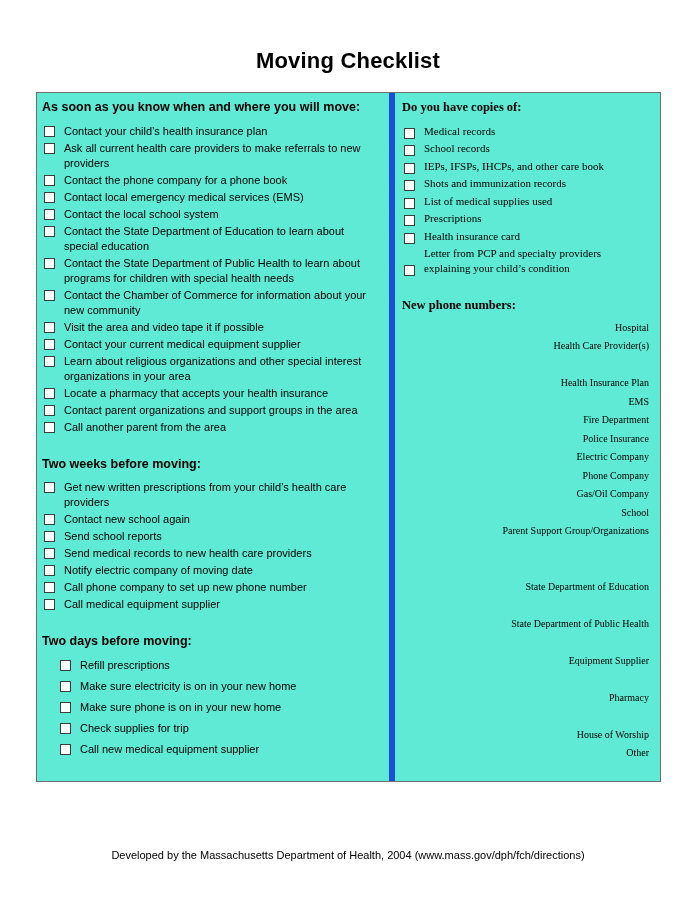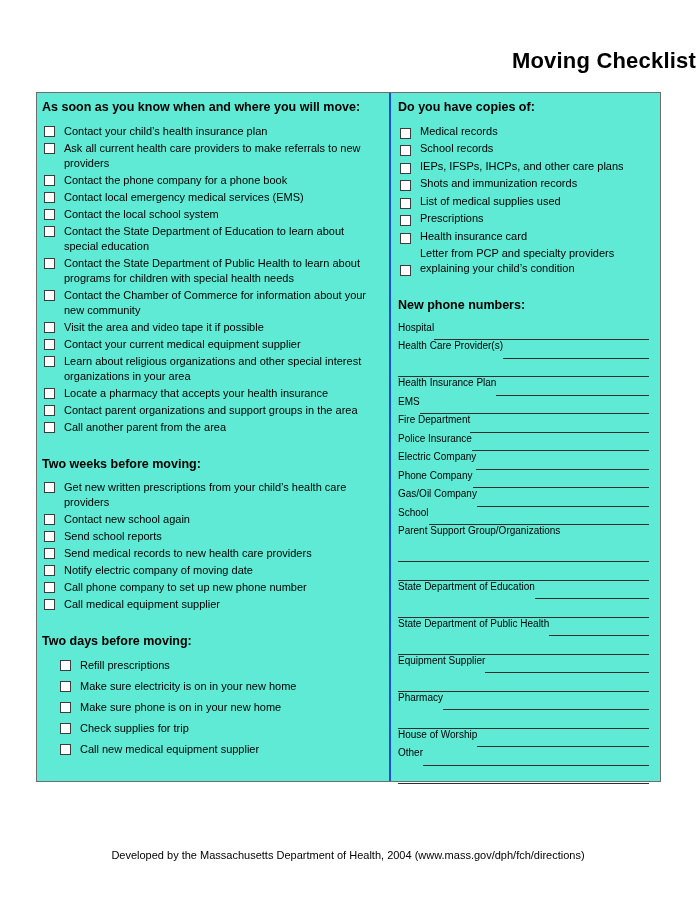--- a/index.html
+++ b/index.html
@@ -2,43 +2,43 @@
 <html><head>
 <meta charset="utf-8">
 <style>
   * { margin:0; padding:0; box-sizing:border-box; }
   html,body { background:#ffffff; }
   .page {
     width:696px; height:900px; background:#ffffff; color:#000;
     font-family:"Liberation Sans", sans-serif; position:relative; overflow:hidden;
   }
   .title {
-    text-align:right; font-size:22px; font-weight:bold;
+    text-align:center; font-size:22px; font-weight:bold;
     padding-top:48px; line-height:26px; letter-spacing:0.2px;
   }
   .box {
     margin:18px 35px 0 36px; height:690px;
     border:1px solid #6e6e6e; display:flex; background:#5eead4;
   }
   .col { height:100%; }
   .col-left  { width:352px; padding:7px 10px 0 5px; }
-  .col-right { flex:1; border-left:2px solid #1d4ed8; padding:7px 11px 0 7px; }
+  .col-right { flex:1; border-left:6px solid #1d4ed8; padding:7px 11px 0 7px;font-family:Liberation Serif, serif; }
   .sec-heading {
     font-size:12.5px; font-weight:bold; line-height:15.5px; margin:0 0 8px 0;
   }
   .sec-heading.gap-above { margin-top:22px; }
   .check-item { display:flex; margin:0 0 2px 2px; }
   .col-right .check-item { margin-bottom:2.5px;align-items:flex-end; }
   .list-wide .check-item { margin-bottom:6px;padding-left:16px; }
   .checkbox {
     width:11px; height:11px; border:1.3px solid #3d3d3d; background:#fff;
     flex-shrink:0; margin:2px 9px 0 0; display:inline-block;
   }
   .check-label { font-size:11px; line-height:15px; }
-  .phone-row { display:flex; align-items:flex-start; height:18.5px; }
+  .phone-row { display:flex; align-items:flex-end; height:18.5px;flex-direction:column; }
   .phone-label { font-size:10px; line-height:12px; white-space:nowrap; }
   .phone-line { flex:1; border-bottom:1.2px solid #2e2e2e; height:100%; }
   .footer { text-align:center; font-size:11px; line-height:14px; margin-top:66px; color:#000; }
 </style>
 </head>
 <body>
 
 <div class="page">
 
   <h1 class="title">Moving Checklist</h1>
@@ -194,21 +194,21 @@
     <span class="check-label">Medical records</span>
   </div>
 
   <div class="check-item">
     <span class="checkbox"></span>
     <span class="check-label">School records</span>
   </div>
 
   <div class="check-item">
     <span class="checkbox"></span>
-    <span class="check-label">IEPs, IFSPs, IHCPs, and other care plans</span>
+    <span class="check-label">IEPs, IFSPs, IHCPs, and other care book</span>
   </div>
 
   <div class="check-item">
     <span class="checkbox"></span>
     <span class="check-label">Shots and immunization records</span>
   </div>
 
   <div class="check-item">
     <span class="checkbox"></span>
     <span class="check-label">List of medical supplies used</span>

